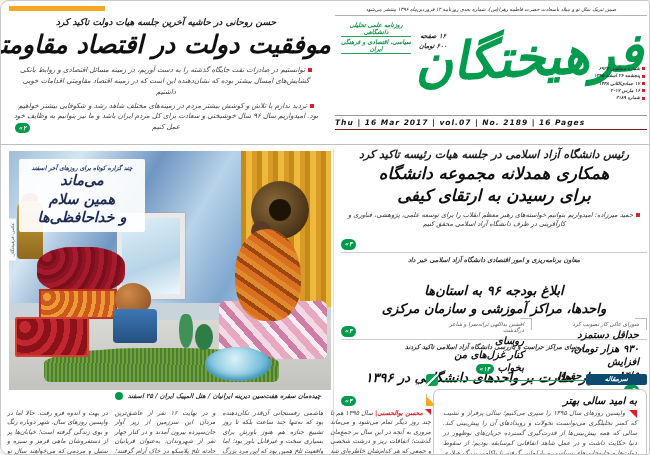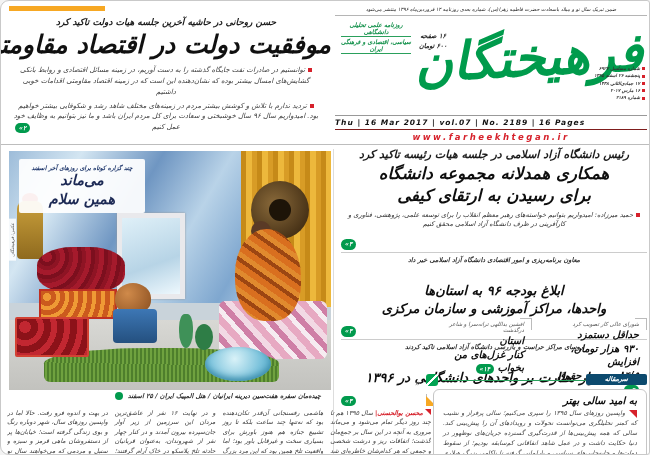--- a/index.html
+++ b/index.html
@@ -117,21 +117,20 @@
     </div>
     <div class="logo">فرهیختگان</div>
     <div class="issue">
       <div class="it">شماره مسلسل ۶۹۲۷</div>
       <div class="it">پنجشنبه ۲۶ اسفند ۱۳۹۵</div>
       <div class="it">۱۷ جمادی‌الثانی ۱۴۳۸</div>
       <div class="it">۱۶ مارس ۲۰۱۷</div>
       <div class="it">شماره ۲۱۸۹</div>
     </div>
     <div class="dateline">Thu | 16 Mar 2017 | vol.07 | No. 2189 | 16 Pages</div>
-    <div class="website">www.farheekhtegan.ir</div>
   </div>
 
   <div class="abs lead">
     <div class="lead-kicker">حسن روحانی در حاشیه آخرین جلسه هیات دولت تاکید کرد</div>
     <div class="lead-headline">موفقیت دولت در اقتصاد مقاومتی</div>
     <div class="lead-bullets">
       <p class="rsq">توانستیم در صادرات نفت جایگاه گذشته را به دست آوریم، در زمینه مسائل اقتصادی و روابط بانکی گشایش‌های امسال بیشتر بوده که نشان‌دهنده این است که در زمینه اقتصاد مقاومتی اقدامات خوبی داشتیم</p>
       <p class="rsq">تردید ندارم با تلاش و کوشش بیشتر مردم در زمینه‌های مختلف شاهد رشد و شکوفایی بیشتر خواهیم بود. امیدواریم سال ۹۶ سال خوشبختی و سعادت برای کل مردم ایران باشد و ما نیز بتوانیم به وظایف خود عمل کنیم</p>
     </div>
     <span class="badge lead-badge" dir="ltr">«۲</span>
@@ -158,20 +157,21 @@
     <div class="crate-apple"></div>
     <div class="pot"></div>
     <div class="stove"></div>
     <div class="vase1"></div>
     <div class="vase2"></div>
     <div class="bowl"></div>
     <div class="ph-overlay">
       <div class="ph-kicker">چند گزاره کوتاه برای روزهای آخر اسفند</div>
       <div class="ph-title">می‌ماند</div>
       <div class="ph-title">همین سلام</div>
+      <div class="ph-title">و خداحافظی‌ها</div>
     </div>
     <div class="ph-credit">عکس: فرهیختگان</div>
   </div>
 
   <div class="abs caption">
     <span>چیده‌مان سفره هفت‌سین دیرینه ایرانیان / هتل المپیک ایران / ۲۵ اسفند</span>
     <span class="cap-badge"></span>
   </div>
 
   <div class="abs bottom">
@@ -217,21 +217,21 @@
         <div>۹۳۰ هزار تومان، افزایش</div>
         <div><span>۱۴/۵ درصدی حقوق</span> <span class="badge" dir="ltr">«۴</span></div>
       </div>
     </div>
     <div class="bx">
       <span class="c-tr"></span>
       <span class="c-bl"></span>
       <span class="yc"></span>
       <div class="bx-kicker">افشین یداللهی ترانه‌سرا و شاعر درگذشت</div>
       <div class="bx-h">
-        <div>استان</div>
+        <div>روسای</div>
         <div>کنار غزل‌های من</div>
         <div><span>بخواب</span> <span class="badge" dir="ltr">«۱۴</span></div>
       </div>
     </div>
   </div>
 
   <div class="abs ed-mark">«</div>
   <div class="abs ed-tabrow">
     <span class="ed-line"></span>
     <span class="ed-tab">سرمقاله</span>

